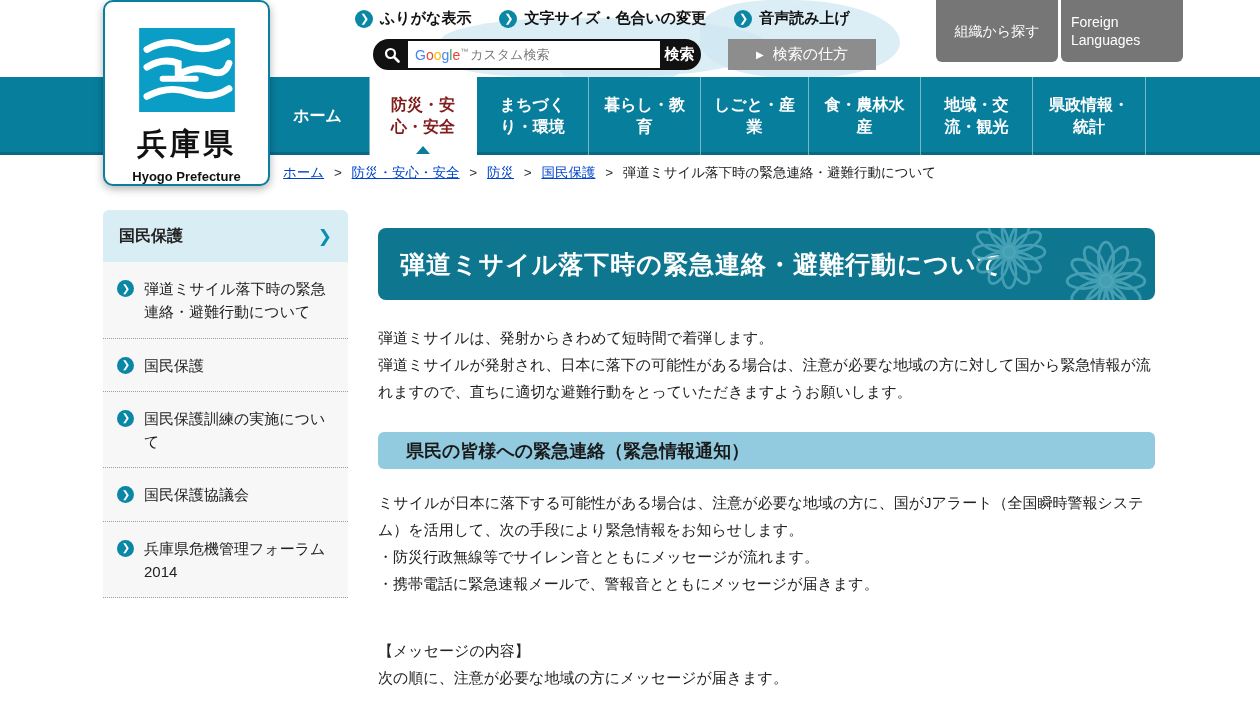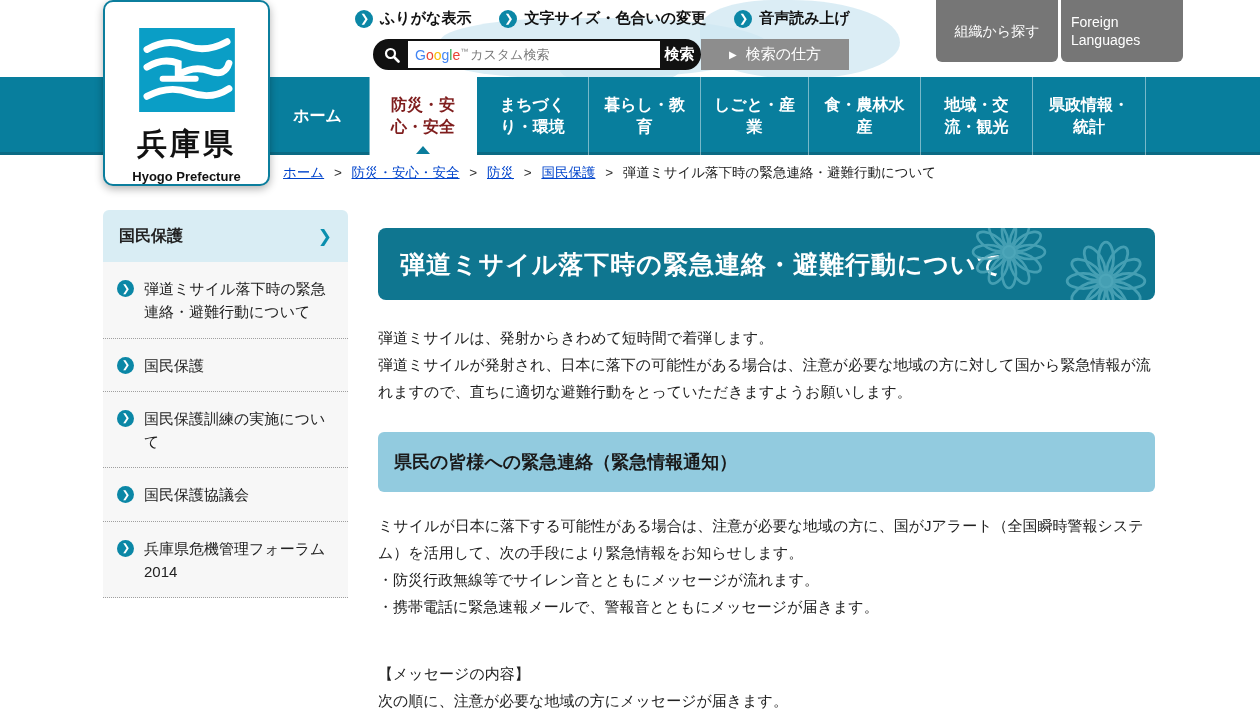--- a/index.html
+++ b/index.html
@@ -16,21 +16,21 @@
   
   .util-row { position:absolute; left:355px; top:9px; display:flex; gap:28px; z-index:2; }
   .util-link { display:flex; align-items:center; gap:7px; cursor:pointer; }
   .circle-ico {
     width:18px; height:18px; border-radius:50%; background:#0b87a6; color:#fff;
     font-size:11px; font-weight:bold; display:flex; align-items:center; justify-content:center;
     line-height:1; padding-left:1px;
   }
   .util-link .lbl { font-size:15px; font-weight:bold; color:#111; }
   
-  .search-row { position:absolute; left:373px; top:39px; display:flex; align-items:center; gap:0; z-index:2; }
+  .search-row { position:absolute; left:373px; top:39px; display:flex; align-items:center; gap:27px; z-index:2; }
   .search-pill {
     display:flex; align-items:stretch; height:31px; background:#111;
     border:2px solid #111; border-radius:16px; overflow:hidden;
   }
   .mag-box { width:33px; display:flex; align-items:center; justify-content:center; background:#111; }
   .search-field {
     width:252px; background:#fff; display:flex; align-items:center; gap:2px;
     padding-left:7px; font-size:13px; cursor:text;
   }
   .search-field .brand { font-size:14px; }
@@ -104,22 +104,22 @@
     margin-top:22px; height:72px; background:#0f7690; border-radius:8px; position:relative;
     overflow:hidden; display:flex; align-items:center; padding:0 22px;
   }
   .page-banner h1 { color:#fff; font-size:25px; font-weight:bold; letter-spacing:1px; }
   .flower { position:absolute; }
   .flower1 { right:108px; top:-14px; }
   .flower2 { right:8px; bottom:-22px; }
   .para { font-size:15px; line-height:1.8; color:#222; }
   .intro { margin-top:24px; }
   .sec-head {
-    margin-top:27px; height:60px; background:#92cbdf; border-radius:6px; display:flex;
-    align-items:center; padding:0 16px; font-size:18px; font-weight:bold; color:#1a1a1a;
+    margin-top:27px; height:37px; background:#92cbdf; border-radius:6px; display:flex;
+    align-items:center; padding:0 28px; font-size:18px; font-weight:bold; color:#1a1a1a;
   }
   .sec-body { margin-top:20px; }
   .msg-block { margin-top:40px; }
 </style>
 </head>
 <body>
 
 <div class="map-blob blob1"></div>
 <div class="map-blob blob2"></div>
 <div class="map-blob blob3"></div>

